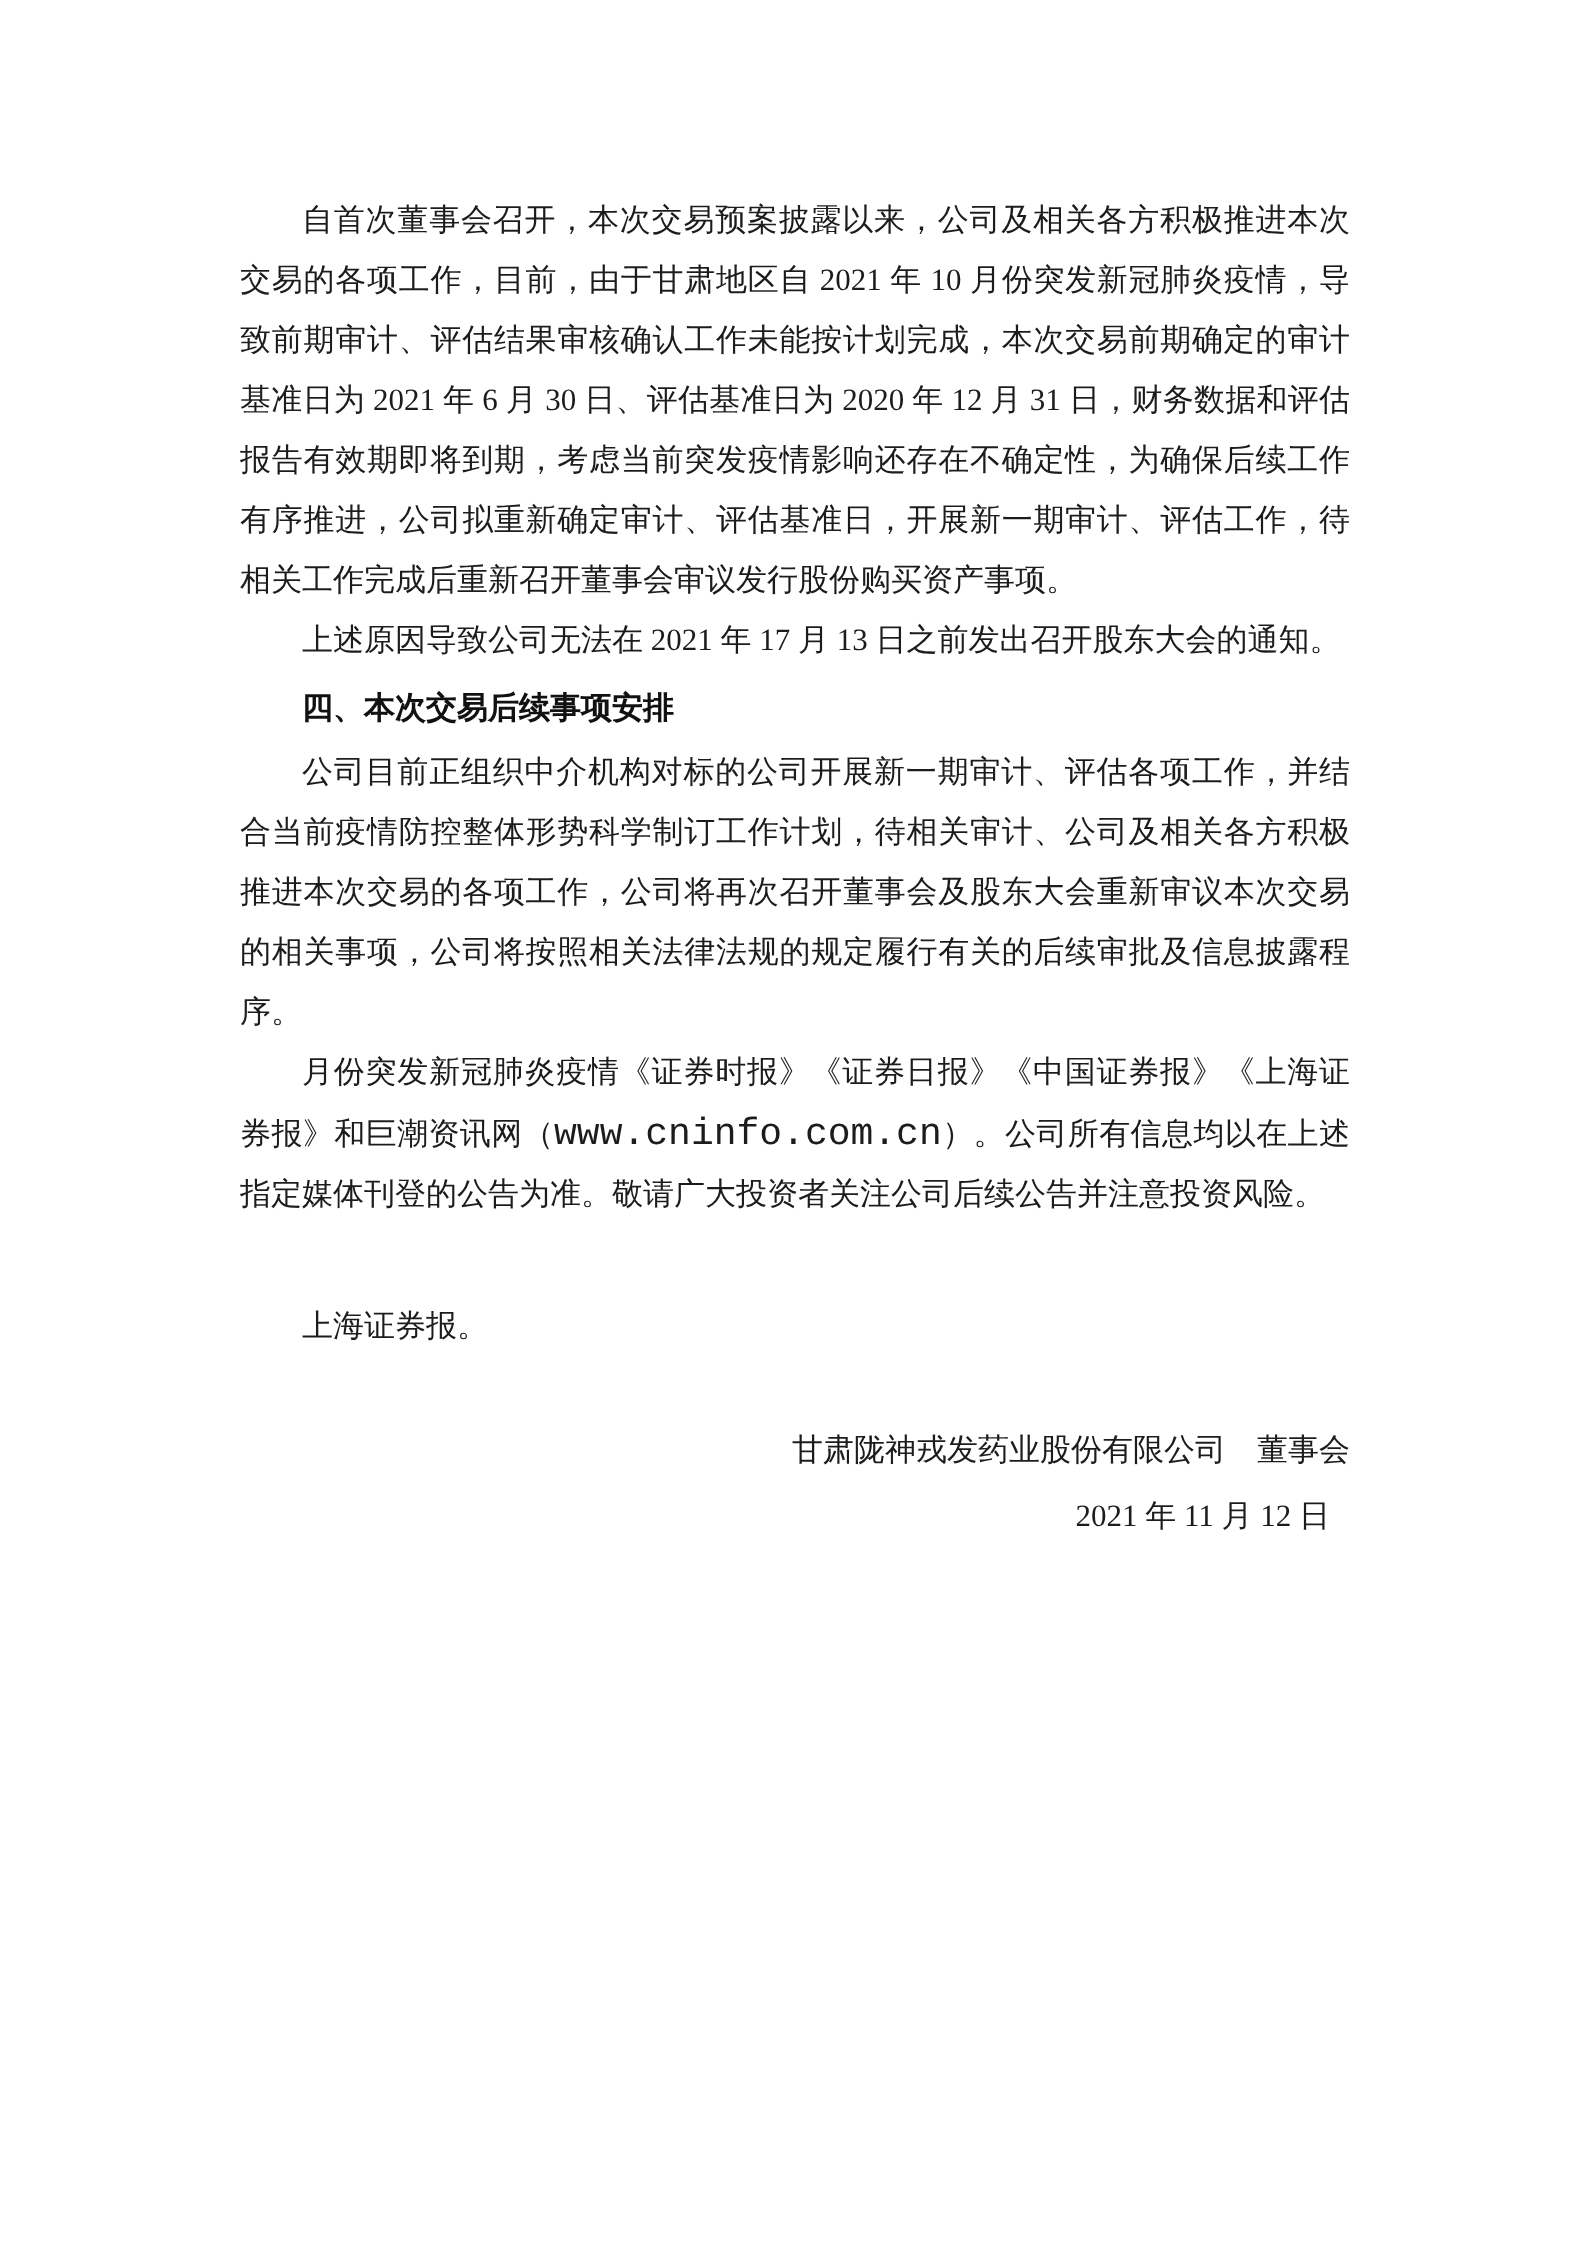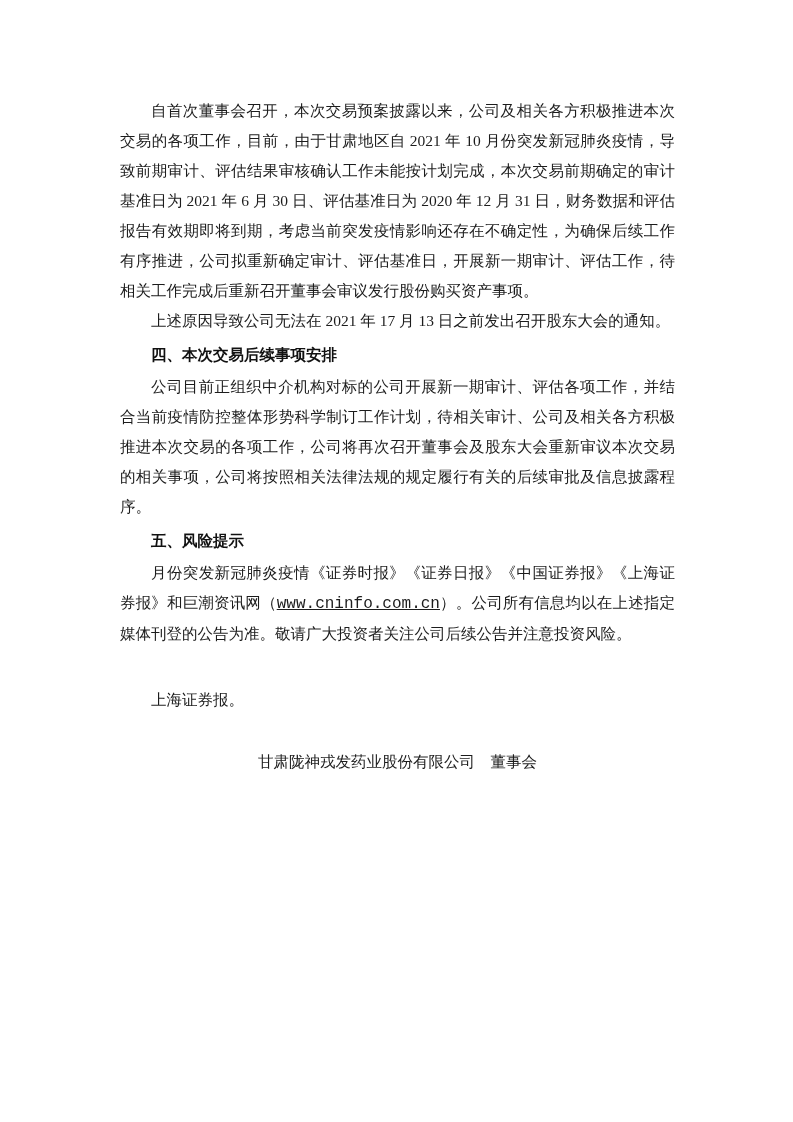--- a/index.html
+++ b/index.html
@@ -30,53 +30,52 @@
       margin: 4px 0 2px 0;
       padding-left: 2em;
       font-size: 15.5px;
       line-height: 30px;
       font-weight: bold;
       font-family: "Liberation Sans", "DejaVu Sans", sans-serif;
       color: #111111;
     }
     .url {
       font-family: "Liberation Mono", "DejaVu Sans Mono", monospace;
-      font-size: 16px;
-      text-decoration: underline;
+      font-size: 19px;
     }
     .closing {
       margin: 36px 0 0 0;
       text-indent: 2em;
     }
     .signature {
       margin: 32px 0 0 0;
-      text-align: center;
+      text-align: right;
     }
     .sign-date {
       margin: 3px 0 0 0;
       text-align: right;
       padding-right: 10px;
     }
   </style>
 </head>
 <body>
 
 <div class="page">
 
   <p class="para">自首次董事会召开，本次交易预案披露以来，公司及相关各方积极推进本次交易的各项工作，目前，由于甘肃地区自 2021 年 10 月份突发新冠肺炎疫情，导致前期审计、评估结果审核确认工作未能按计划完成，本次交易前期确定的审计基准日为 2021 年 6 月 30 日、评估基准日为 2020 年 12 月 31 日，财务数据和评估报告有效期即将到期，考虑当前突发疫情影响还存在不确定性，为确保后续工作有序推进，公司拟重新确定审计、评估基准日，开展新一期审计、评估工作，待相关工作完成后重新召开董事会审议发行股份购买资产事项。</p>
 
   <p class="para">上述原因导致公司无法在 2021 年 17 月 13 日之前发出召开股东大会的通知。</p>
 
   <h2 class="heading">四、本次交易后续事项安排</h2>
 
   <p class="para">公司目前正组织中介机构对标的公司开展新一期审计、评估各项工作，并结合当前疫情防控整体形势科学制订工作计划，待相关审计、公司及相关各方积极推进本次交易的各项工作，公司将再次召开董事会及股东大会重新审议本次交易的相关事项，公司将按照相关法律法规的规定履行有关的后续审批及信息披露程序。</p>
 
-  <h2 class="heading">五、风险提示</h2>
 
 
   <p class="para"><span>月份突发新冠肺炎疫情《证券时报》《证券日报》《中国证券报》《上海证券报》和巨潮资讯网（</span><span class="url">www.cninfo.com.cn</span><span>）。公司所有信息均以在上述指定媒体刊登的公告为准。敬请广大投资者关注公司后续公告并注意投资风险。</span></p>
 
   <p class="closing">上海证券报。</p>
 
   <p class="signature">甘肃陇神戎发药业股份有限公司　董事会</p>
 
+  <p class="sign-date">2021 年 11 月 12 日</p>
 
 </div>
 
 </body></html>

